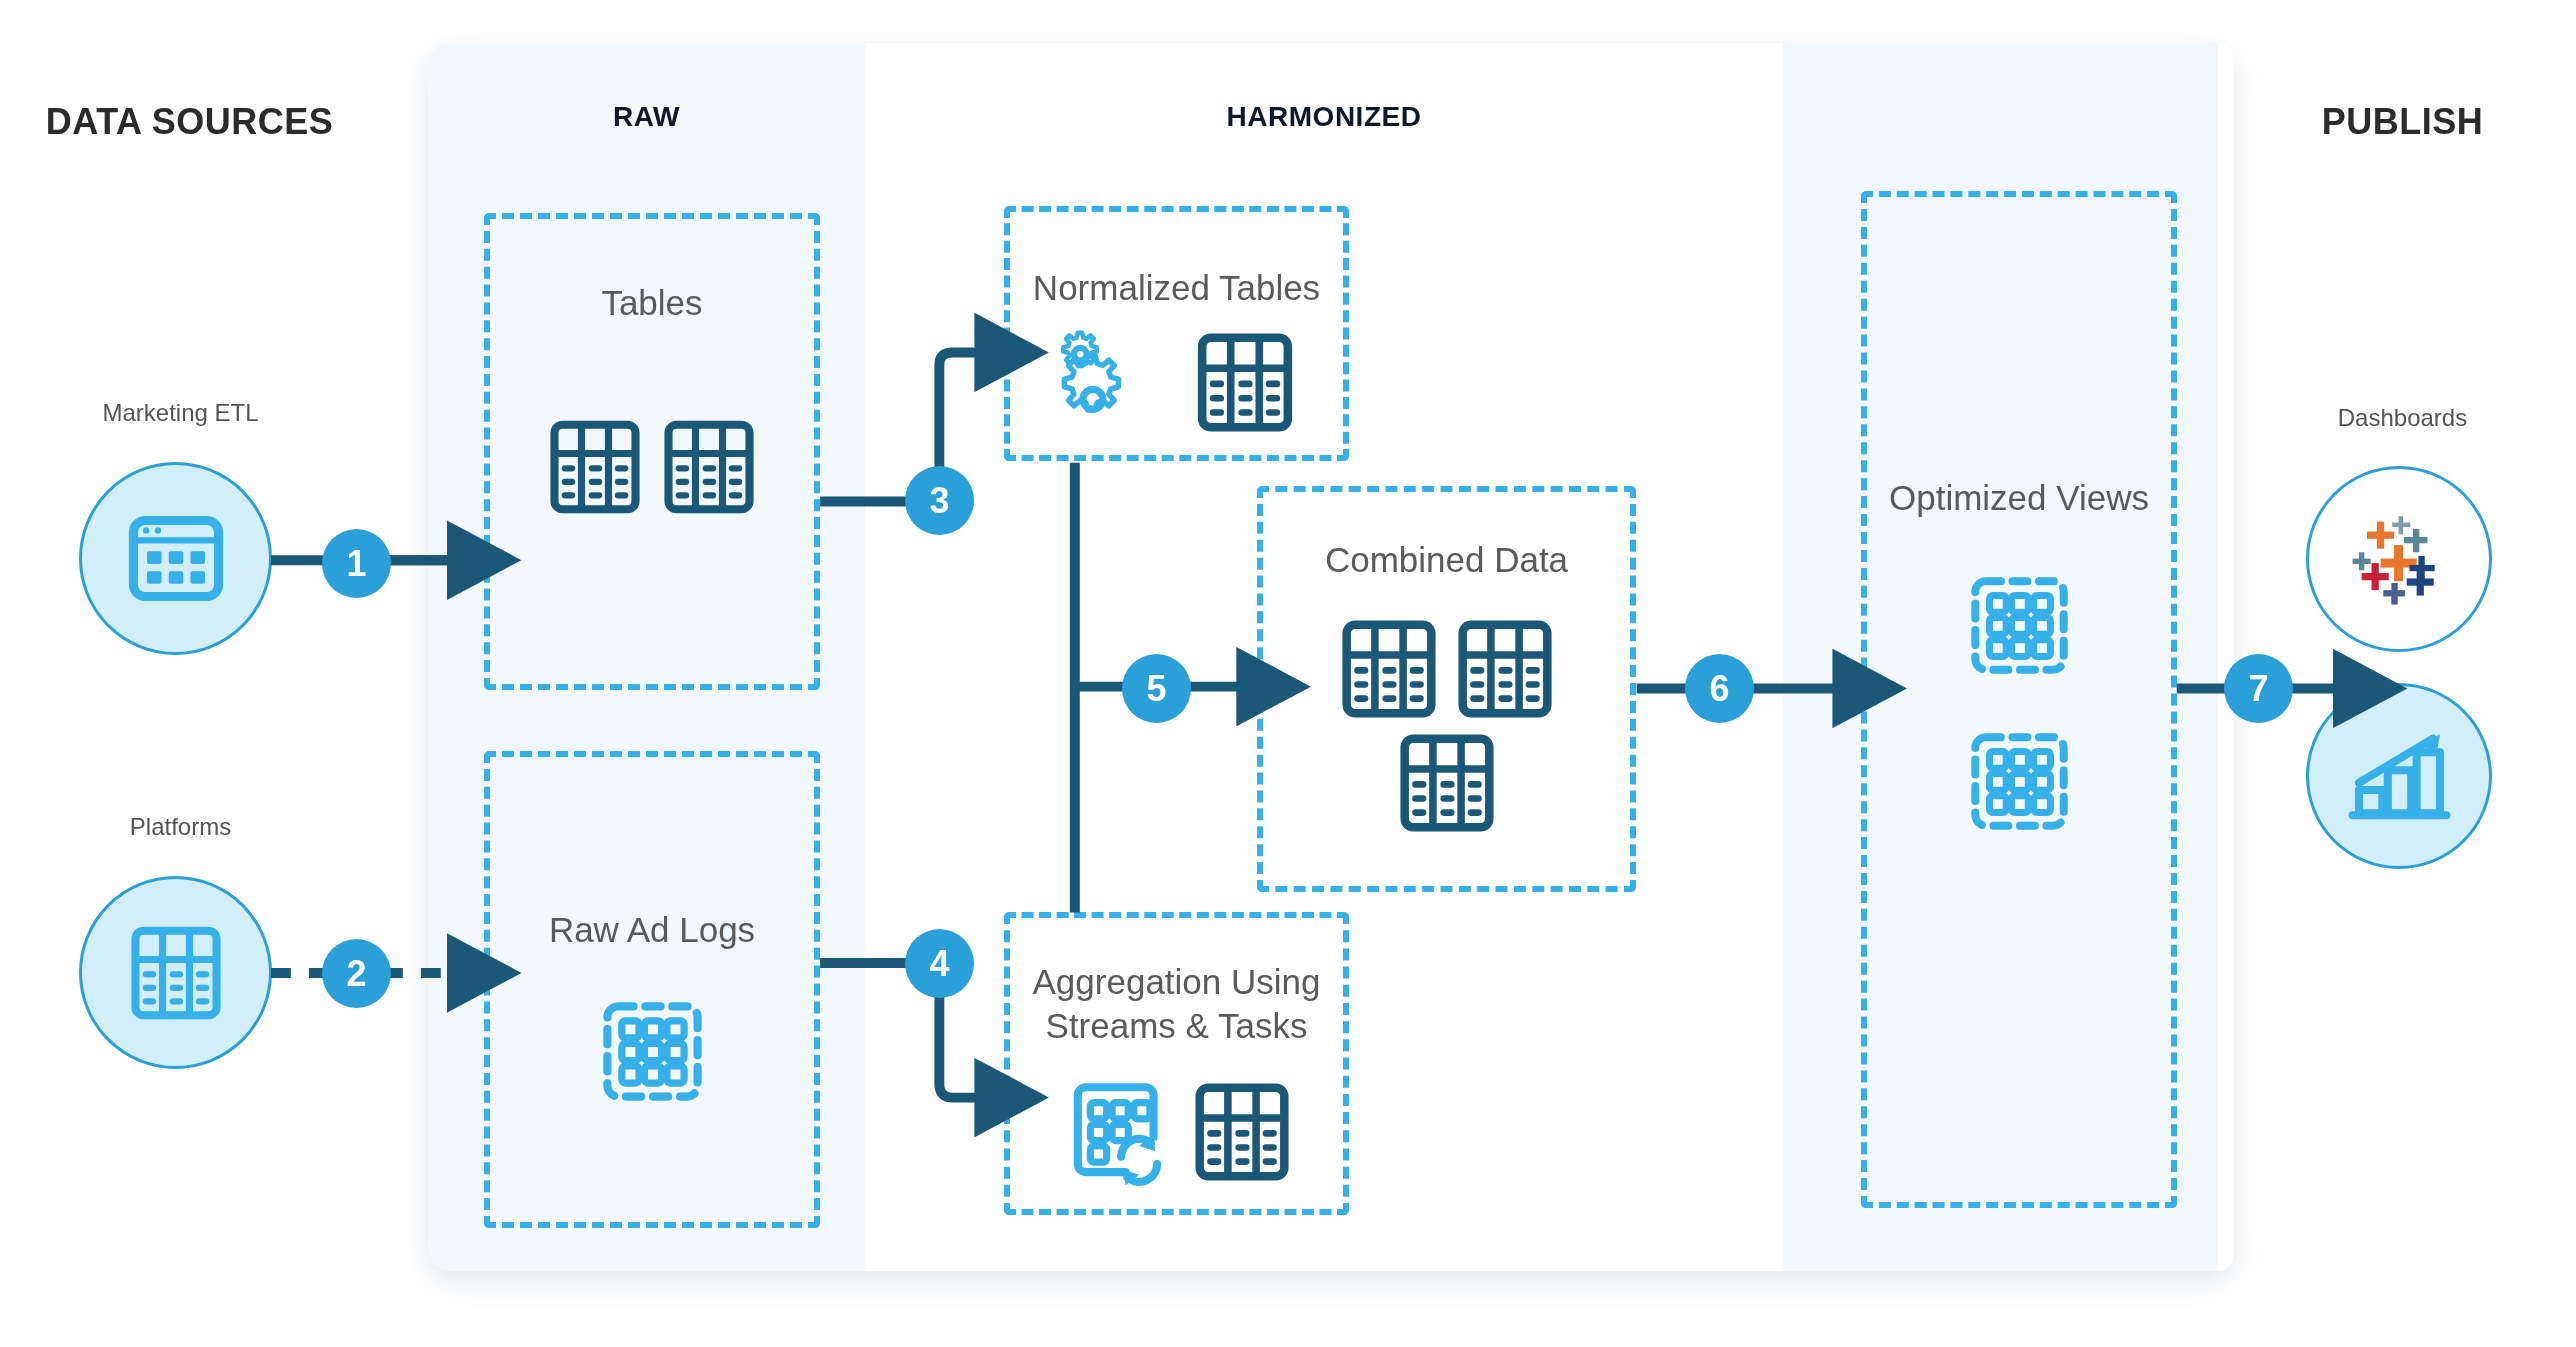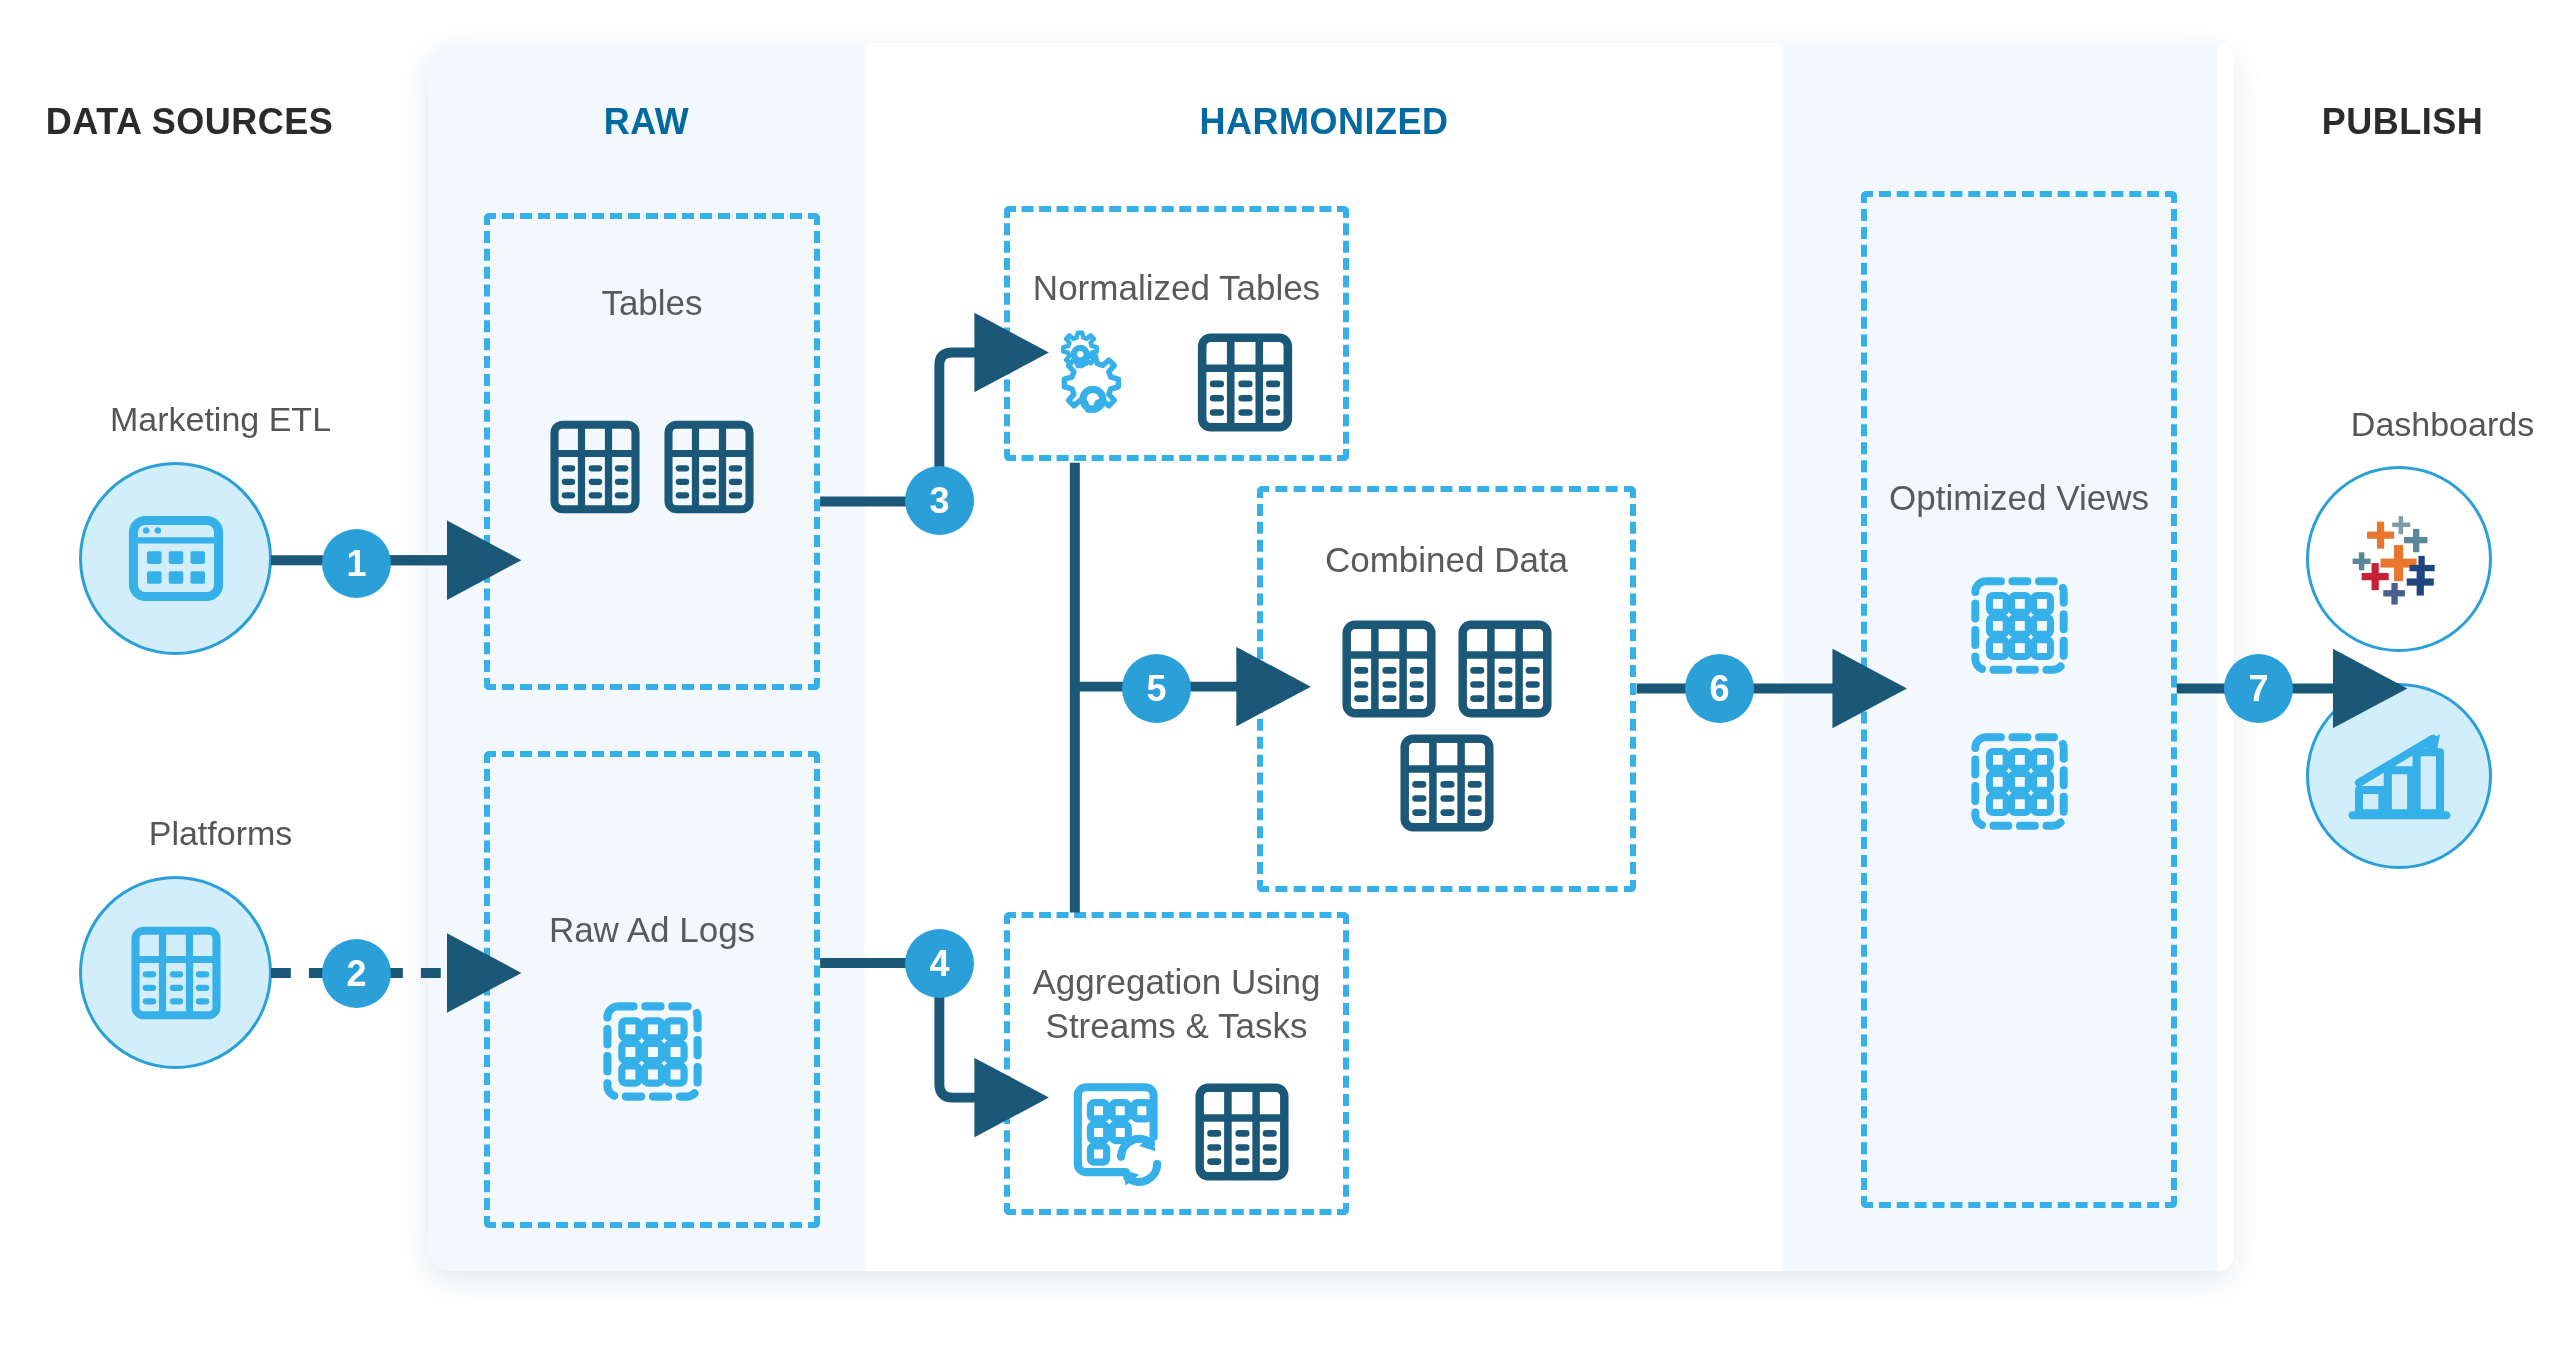--- a/index.html
+++ b/index.html
@@ -20,42 +20,42 @@
     box-shadow:0 9px 31px rgba(80,110,140,.16);
     background:#ffffff;
   }
 
   
   .col-head{
     position:absolute;text-align:center;font-weight:bold;
     letter-spacing:0.5px;white-space:nowrap;
   }
   .col-head.dark{color:#2b2b2b;font-size:36px;}
-  .col-head.blue{color:#0369a1;font-size:36px;}
+  .col-head.blue{color:#0f172a;font-size:28px;}
 
   
   .dbox{
     position:absolute;border:6.3px dashed #35b0e8;border-radius:5.4px;
     box-sizing:border-box;
   }
   .dbox-title{
     position:absolute;left:0;right:0;text-align:center;
     color:#5a5a5a;font-size:35px;white-space:nowrap;line-height:1.22;
   }
 
   
   .circ{
     position:absolute;border-radius:50%;box-sizing:border-box;
     display:flex;align-items:center;justify-content:center;
   }
   .circ.fill{background:#d3eefb;border:3.6px solid #2a9fd8;}
   .circ.plain{background:#ffffff;border:3.6px solid #2a9fd8;}
   .circ-label{
-    position:absolute;text-align:center;color:#555;font-size:34px;
-    line-height:1.32;white-space:nowrap;padding-left:40px;
+    position:absolute;text-align:center;color:#555;font-size:24px;
+    line-height:1.32;white-space:nowrap;
   }
 
   
   .step{
     position:absolute;width:61px;height:61px;border-radius:50%;
     background:#2a9fd8;color:#fff;font-size:36px;font-weight:bold;
     display:flex;align-items:center;justify-content:center;
     z-index:6;
   }
 

